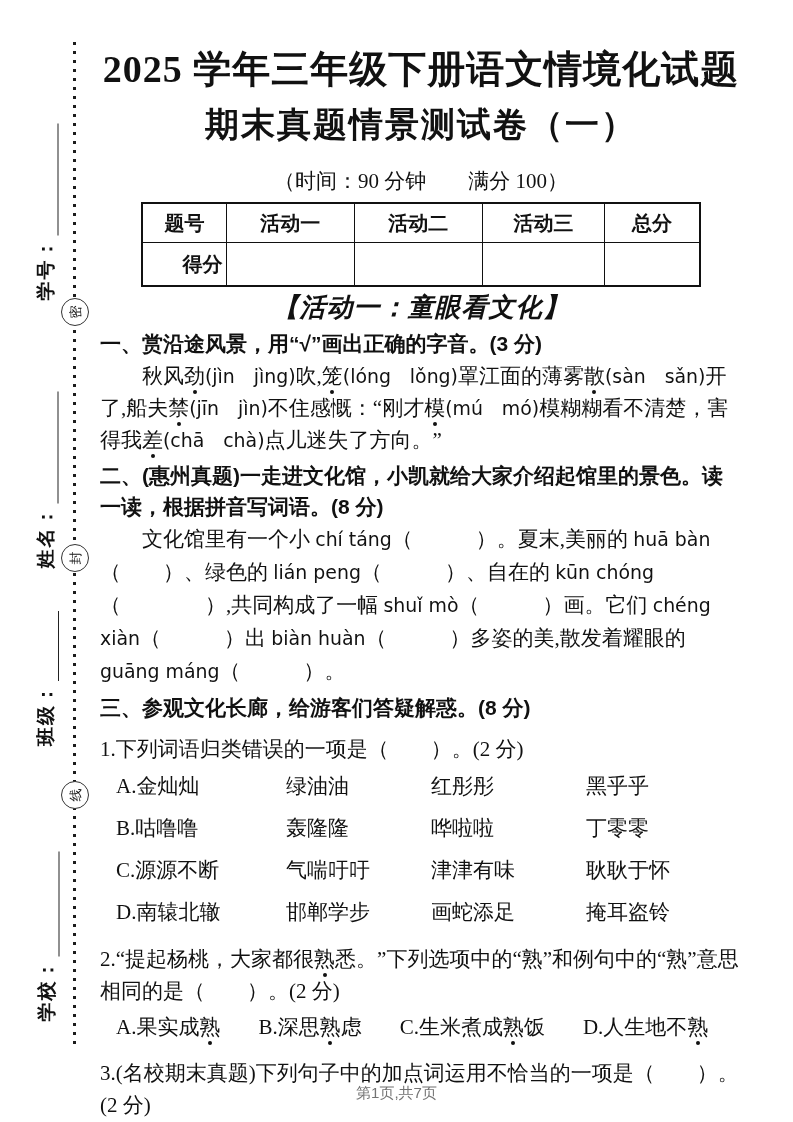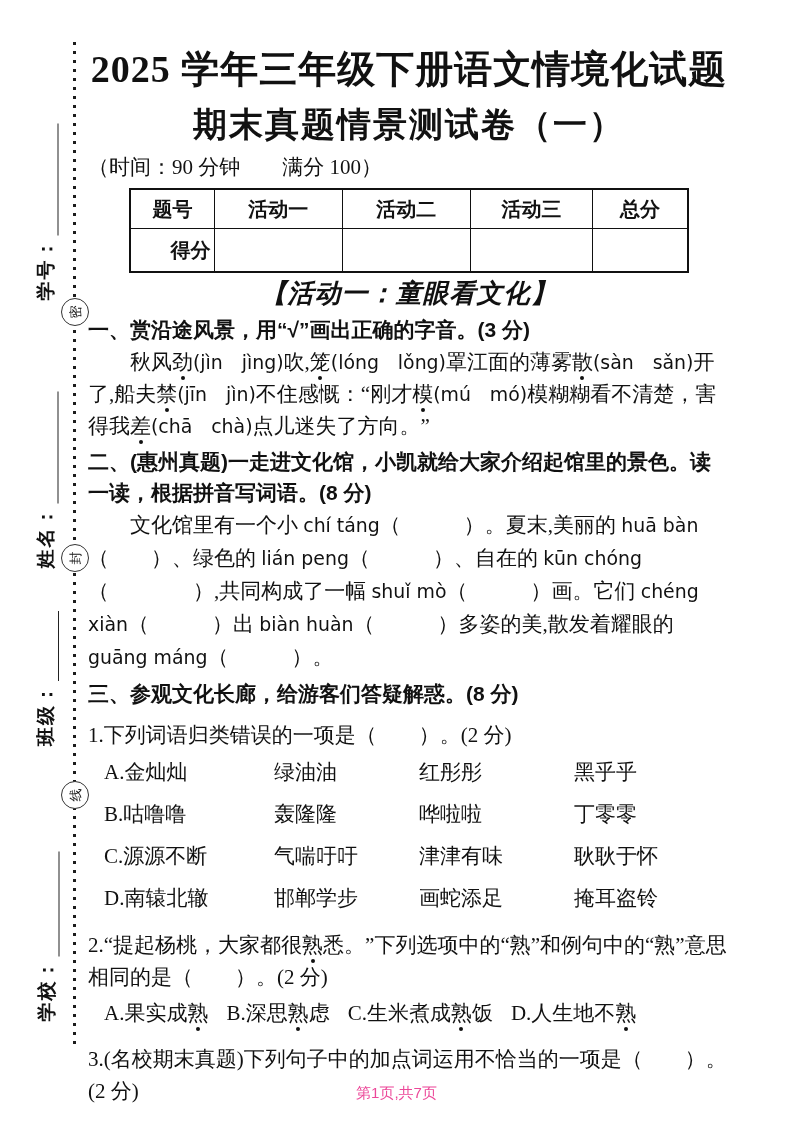--- a/index.html
+++ b/index.html
@@ -23,30 +23,30 @@
   }
   .seal-field .lbl{letter-spacing:2px;}
   .seal-blank{display:inline-block;height:20px;border-bottom:1.6px solid #222;margin-left:2px;}
   .seal-stamp{
     position:absolute;left:61px;width:26px;height:26px;border:1.6px solid #333;
     border-radius:50%;background:#fff;display:flex;align-items:center;justify-content:center;
     font-size:13px;z-index:2;
   }
   .seal-stamp span{display:block;transform:rotate(-90deg);}
   
-  .content{position:absolute;left:88px;top:44px;width:642px;}
+  .content{position:absolute;left:100px;top:44px;width:642px;}
   .title{
     text-align:center;font-size:38px;font-weight:700;line-height:50px;
     letter-spacing:1px;
   }
   .subtitle{
     text-align:center;font-size:34px;font-weight:700;line-height:46px;margin-top:8px;
     letter-spacing:2px;
   }
-  .meta{font-size:21px;line-height:26px;margin-top:6px;}
+  .meta{text-align:center;font-size:21px;line-height:26px;margin-top:20px;}
   table.score{
     border-collapse:collapse;margin:8px auto 0 auto;width:560px;
     border:2.5px solid #111;table-layout:fixed;
   }
   table.score td{
     border:1.6px solid #111;text-align:center;font-size:20px;font-weight:600;
     height:38px;padding:0;
   }
   table.score tr.score-row td{height:42px;padding-left:36px;}
   .c1{width:15%}.c2{width:23%}.c3{width:23%}.c4{width:22%}.c5{width:17%}
@@ -66,25 +66,25 @@
   .dot::after{
     content:"";position:absolute;width:4px;height:4px;border-radius:50%;
     background:#111;left:50%;transform:translateX(-50%);bottom:-6px;
   }
   .stem{font-size:21px;line-height:32px;margin-top:10px;}
   .opt-grid{
     display:grid;grid-template-columns:170px 145px 155px 1fr;
     padding-left:16px;font-size:21px;line-height:42px;
   }
   .opt-row{
-    display:flex;gap:18px;padding-left:16px;font-size:21px;line-height:40px;
+    display:flex;gap:38px;padding-left:16px;font-size:21px;line-height:40px;
   }
   .footer{
     position:absolute;left:0;width:100%;top:1084px;text-align:center;
-    font-size:15px;font-family:"Liberation Sans", sans-serif;color:#ec4899;
+    font-size:15px;font-family:"Liberation Sans", sans-serif;color:#737373;
   }
 </style>
 </head>
 <body>
 
 <div class="page">
 
   <div class="seal-dotline"></div>
 
   <div class="seal-field" style="top:184px;left:-58px;width:205px;">

